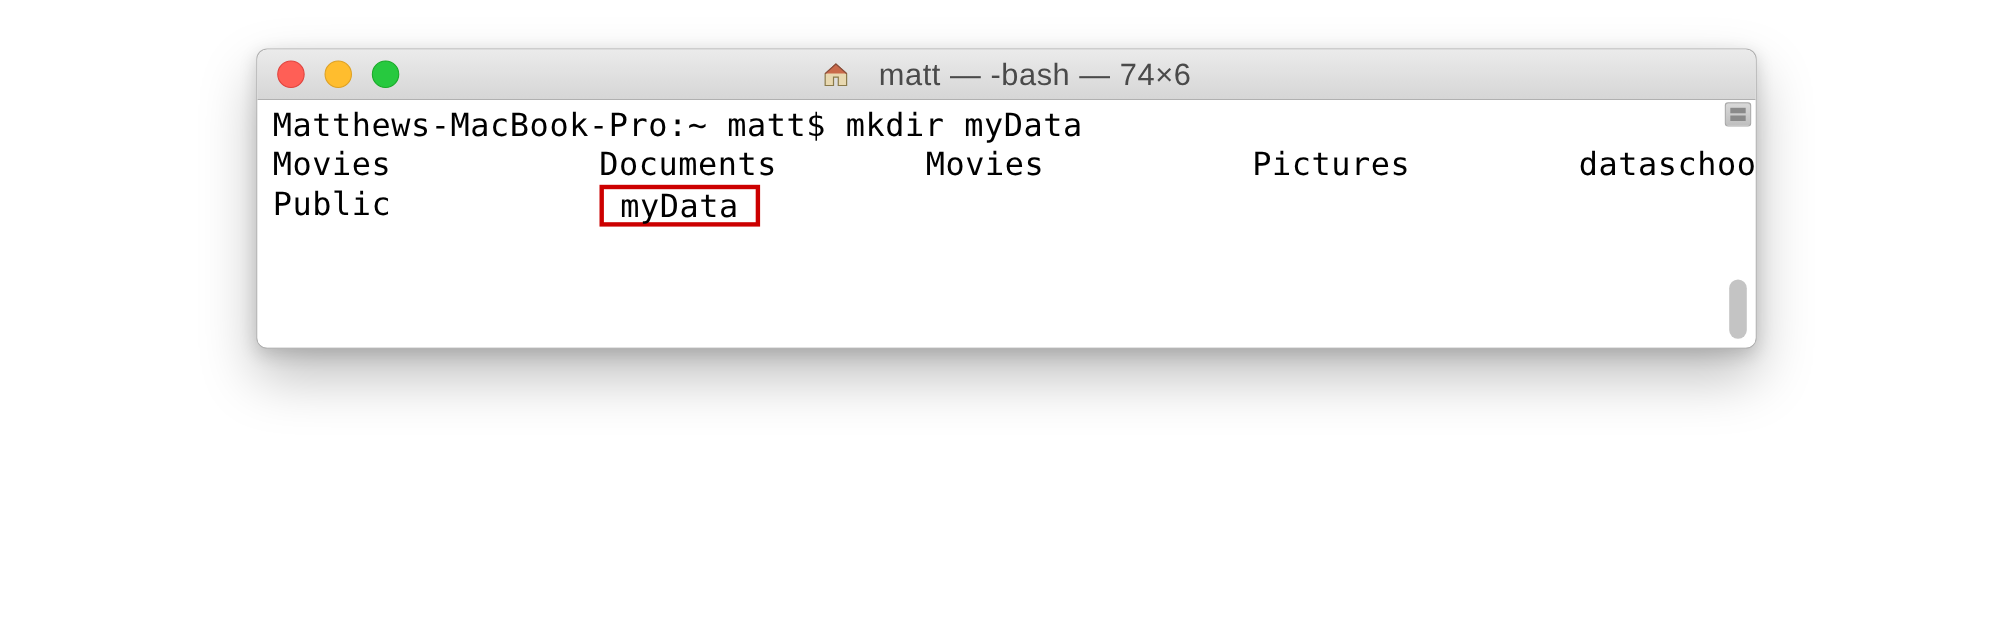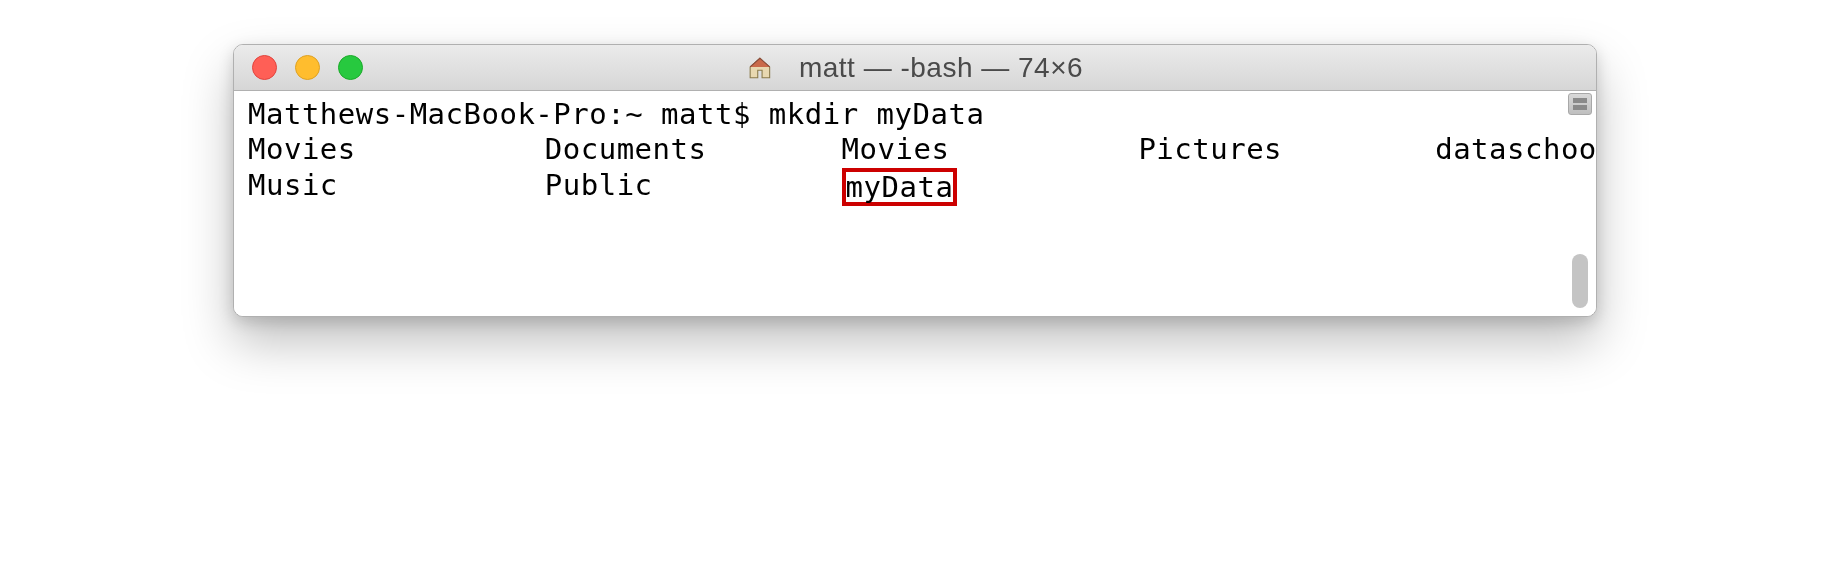--- a/index.html
+++ b/index.html
@@ -78,21 +78,21 @@
       display: grid;
       grid-template-columns: 17ch 17ch 17ch 17ch 17ch;
       white-space: pre;
     }
     .ls-cell {
       white-space: pre;
       position: relative;
     }
     .highlight-box {
       border: 4px solid #cc0000;
-      padding: 0 0;
+      padding: 0 15px;
       display: inline-block;
       line-height: 1.05;
     }
     .scrollbar-track {
       position: absolute;
       right: 2px;
       top: 2px;
       bottom: 2px;
       width: 28px;
       background: transparent;
@@ -152,21 +152,20 @@
   <div class="terminal-body">
     <div class="term-line">Matthews-MacBook-Pro:~ matt$ mkdir myData</div>
 
     <div class="ls-output">
       <span class="ls-cell">Movies</span>
       <span class="ls-cell">Documents</span>
       <span class="ls-cell">Movies</span>
       <span class="ls-cell">Pictures</span>
       <span class="ls-cell">dataschool</span>
 
-      <span class="ls-cell">Music</span>
       <span class="ls-cell">Public</span>
       <span class="ls-cell"><span class="highlight-box">myData</span></span>
     </div>
 
 
     <div class="scrollbar-track">
       <div class="scroll-top-indicator"></div>
       <div class="scroll-thumb"></div>
     </div>
   </div>

